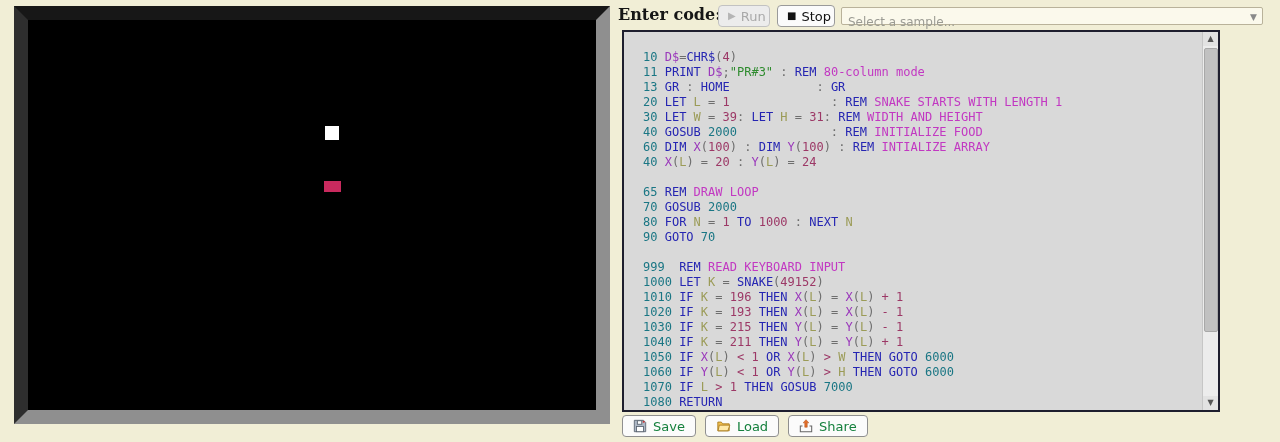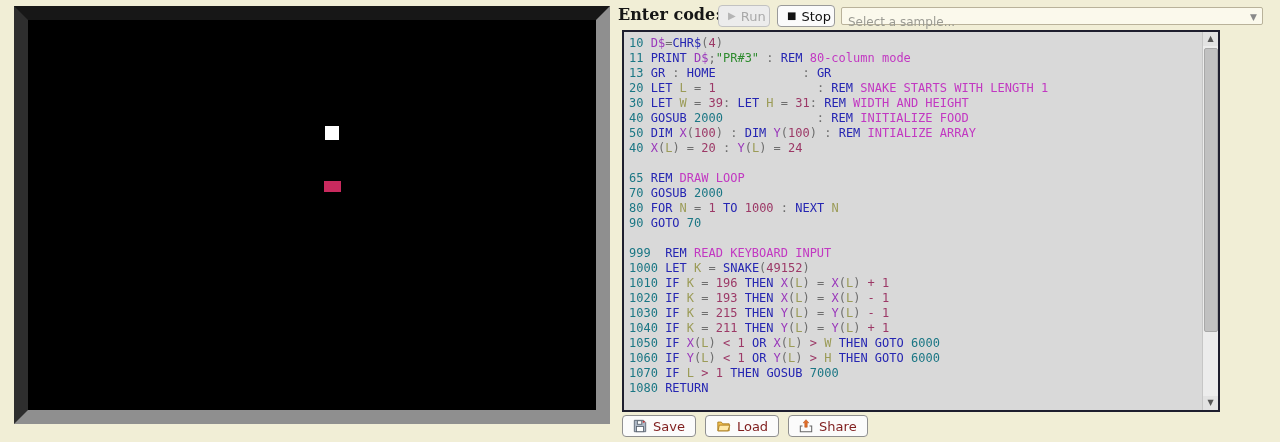--- a/index.html
+++ b/index.html
@@ -44,21 +44,21 @@
   }
   .sample-select .chev{
     position:absolute;right:5px;top:4px;font-size:9px;color:#8a8a8a;
   }
   
   .editor{
     position:absolute;left:4px;top:30px;width:598px;height:382px;box-sizing:border-box;
     background:#d9d9d9;border:2px solid #1e1e2e;overflow:hidden;
   }
   .code{
-    margin:0;padding:4px 18px 0 5px;
+    margin:14px;padding:4px 18px 0 5px;
     font-family:"DejaVu Sans Mono", monospace;font-size:12px;line-height:15px;
     white-space:pre;color:#6e6e6e;cursor:text;
   }
   .t-ln{color:var(--c-ln);}
   .t-kw{color:var(--c-kw);}
   .t-num{color:var(--c-num);}
   .t-var{color:var(--c-var);}
   .t-avar{color:var(--c-avar);}
   .t-str{color:var(--c-str);}
   .t-cm{color:var(--c-cm);}
@@ -69,21 +69,21 @@
         font-size:8px;text-align:center;line-height:14px;cursor:pointer;}
   .sbtn.up{top:0;}
   .sbtn.down{bottom:0;}
   .sthumb{position:absolute;left:1px;top:16px;width:12px;height:282px;background:#c1c1c1;
           border:1px solid #a8a8a8;border-radius:2px;cursor:grab;}
   
   .footer{position:absolute;left:4px;top:415px;display:flex;gap:9px;}
   .fbtn{
     box-sizing:border-box;height:22px;
     background:#fbfbfb;border:1px solid #8f8f8f;border-radius:4px;
-    font-size:13px;color:#7f1d1d;display:flex;align-items:center;gap:6px;
+    font-size:13px;color:#15803d;display:flex;align-items:center;gap:6px;
     padding:0 10px;cursor:pointer;white-space:nowrap;
   }
   .fbtn svg{display:block;}
 </style>
 </head>
 <body style="--c-ln: #1a7684; --c-kw: #2525b2; --c-num: #9c3866; --c-var: #9b9b57; --c-avar: #9a38bb; --c-str: #2e8b2e; --c-cm: #c238c2; --c-op: #9c3866;">
 
 <div class="monitor">
   <div class="screen" id="game-screen" style="background: rgb(0, 0, 0);">
       <div class="block" style="left: 297px; top: 106px; width: 14px; height: 14px; background: rgb(255, 255, 255);"></div>
@@ -110,21 +110,21 @@
     <span class="chev">▼</span>
   </div>
 
   <div class="editor">
     <pre class="code" id="code"><span class="t-ln">10</span> <span class="t-avar">D$</span>=<span class="t-kw">CHR$</span>(<span class="t-num">4</span>)
 <span class="t-ln">11</span> <span class="t-kw">PRINT</span> <span class="t-avar">D$</span>;<span class="t-str">"PR#3"</span> : <span class="t-kw">REM</span><span class="t-cm"> 80-column mode</span>
 <span class="t-ln">13</span> <span class="t-kw">GR</span> : <span class="t-kw">HOME</span>            : <span class="t-kw">GR</span>
 <span class="t-ln">20</span> <span class="t-kw">LET</span> <span class="t-var">L</span> = <span class="t-num">1</span>              : <span class="t-kw">REM</span><span class="t-cm"> SNAKE STARTS WITH LENGTH 1</span>
 <span class="t-ln">30</span> <span class="t-kw">LET</span> <span class="t-var">W</span> = <span class="t-num">39</span>: <span class="t-kw">LET</span> <span class="t-var">H</span> = <span class="t-num">31</span>: <span class="t-kw">REM</span><span class="t-cm"> WIDTH AND HEIGHT</span>
 <span class="t-ln">40</span> <span class="t-kw">GOSUB</span> <span class="t-ln">2000</span>             : <span class="t-kw">REM</span><span class="t-cm"> INITIALIZE FOOD</span>
-<span class="t-ln">50</span> <span class="t-kw">DIM</span> <span class="t-avar">X</span>(<span class="t-num">100</span>) : <span class="t-kw">DIM</span> <span class="t-avar">Y</span>(<span class="t-num">100</span>) : <span class="t-kw">REM</span><span class="t-cm"> INTIALIZE ARRAY</span>
+<span class="t-ln">60</span> <span class="t-kw">DIM</span> <span class="t-avar">X</span>(<span class="t-num">100</span>) : <span class="t-kw">DIM</span> <span class="t-avar">Y</span>(<span class="t-num">100</span>) : <span class="t-kw">REM</span><span class="t-cm"> INTIALIZE ARRAY</span>
 <span class="t-ln">40</span> <span class="t-avar">X</span>(<span class="t-var">L</span>) = <span class="t-num">20</span> : <span class="t-avar">Y</span>(<span class="t-var">L</span>) = <span class="t-num">24</span>
 
 <span class="t-ln">65</span> <span class="t-kw">REM</span><span class="t-cm"> DRAW LOOP</span>
 <span class="t-ln">70</span> <span class="t-kw">GOSUB</span> <span class="t-ln">2000</span>
 <span class="t-ln">80</span> <span class="t-kw">FOR</span> <span class="t-var">N</span> = <span class="t-num">1</span> <span class="t-kw">TO</span> <span class="t-num">1000</span> : <span class="t-kw">NEXT</span> <span class="t-var">N</span>
 <span class="t-ln">90</span> <span class="t-kw">GOTO</span> <span class="t-ln">70</span>
 
 <span class="t-ln">999</span>  <span class="t-kw">REM</span><span class="t-cm"> READ KEYBOARD INPUT</span>
 <span class="t-ln">1000</span> <span class="t-kw">LET</span> <span class="t-var">K</span> = <span class="t-kw">SNAKE</span>(<span class="t-num">49152</span>)
 <span class="t-ln">1010</span> <span class="t-kw">IF</span> <span class="t-var">K</span> = <span class="t-num">196</span> <span class="t-kw">THEN</span> <span class="t-avar">X</span>(<span class="t-var">L</span>) = <span class="t-avar">X</span>(<span class="t-var">L</span>) <span class="t-op">+</span> <span class="t-num">1</span>

